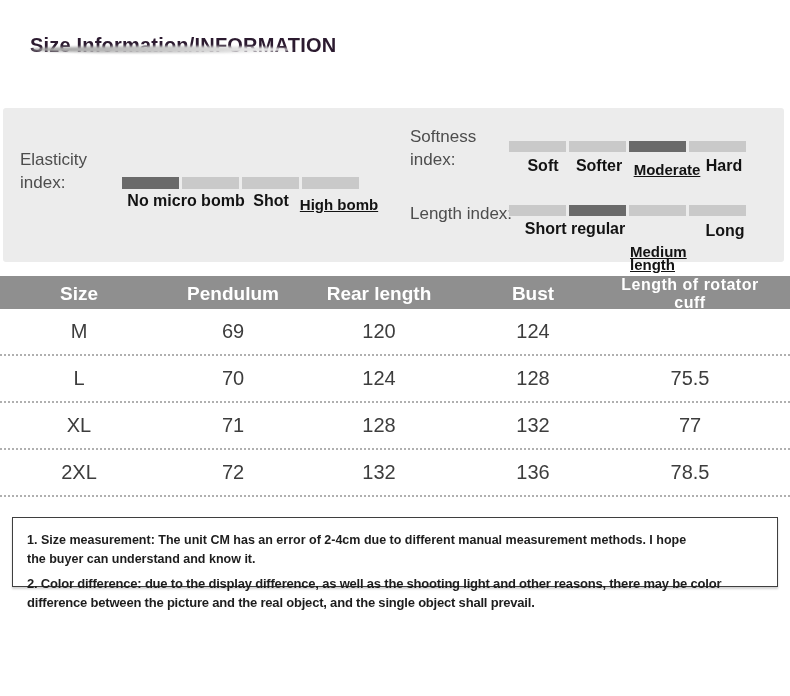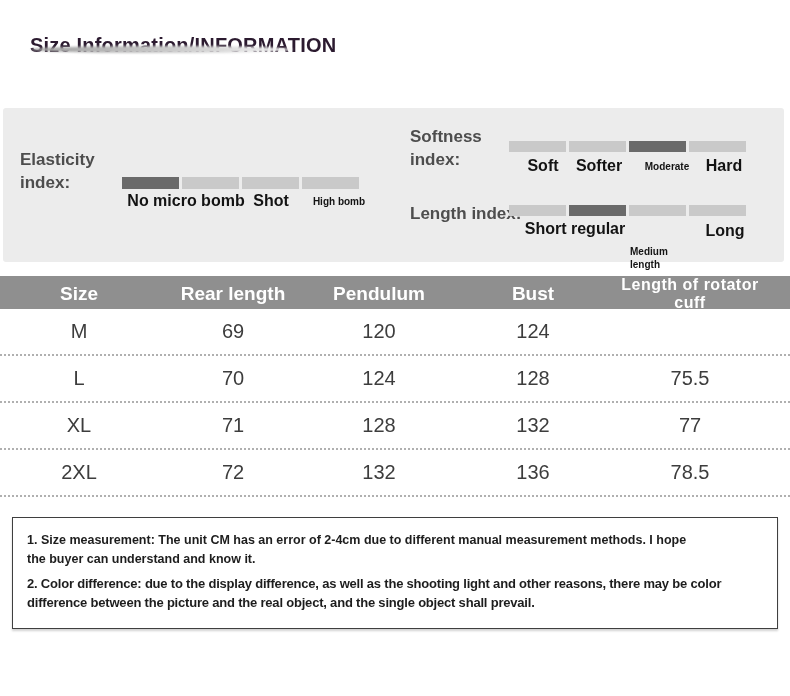--- a/index.html
+++ b/index.html
@@ -34,40 +34,40 @@
     background:linear-gradient(90deg, #9f9f9f, #bdbdbd 35%, #d8d8d8 70%, #efefef 95%);
     filter:blur(1.3px);
   }
 
   
   .index-panel {
     position:absolute; left:3px; top:108px; width:781px; height:154px;
     background:var(--panel-bg); border-radius:3px;
   }
   .index-label {
-    position:absolute; font-weight:bold; color:#4d4d4d;
+    position:absolute; font-weight:normal; color:#4d4d4d;
     font-size:17px; line-height:23px;
   }
   .elasticity-label { left:17px; top:40px; width:100px; }
   .softness-label   { left:407px; top:17px; width:95px; }
   .length-label     { left:407px; top:94px; width:170px; white-space:nowrap; }
 
   .bars { position:absolute; display:flex; gap:3px; }
   .bars .seg { width:57px; height:11px; background:var(--bar-inactive); }
   .bars .seg.active { background:var(--bar-active); }
   .elasticity-bars { left:119px; top:69px; }
   .elasticity-bars .seg { height:12px; }
   .softness-bars   { left:506px; top:33px; }
   .length-bars     { left:506px; top:97px; }
 
   .bar-label {
     position:absolute; transform:translateX(-50%);
     font-weight:bold; color:#131313; white-space:nowrap; font-size:16px;text-align:right;
   }
-  .bar-label.small { font-size:10px; }
+  .bar-label.small { font-size:15px;text-decoration:underline; }
   .el-l1 { left:183px; top:84px; }
   .el-l2 { left:268px; top:84px; }
   .el-l3 { left:336px; top:88px; }
   .so-l1 { left:540px; top:49px; }
   .so-l2 { left:596px; top:49px; }
   .so-l3 { left:664px; top:53px; }
   .so-l4 { left:721px; top:49px; }
   .le-l1 { left:572px; top:112px; }
   .le-l2 { left:655px; top:112px; white-space:normal; width:56px; line-height:13px; text-align:left;margin-top:25px; }
   .le-l3 { left:722px; top:114px; }
@@ -85,21 +85,21 @@
   }
   .th.cuff { font-size:16px; letter-spacing:0.5px; }
   .cuff { padding-right:26px; }
   .t-row { height:47px; border-bottom:2px dotted var(--dotted); }
   .t-row .td {
     text-align:center; font-size:20px; color:var(--row-text); font-weight:normal;
   }
 
   
   .notes {
-    position:absolute; left:12px; top:517px; width:766px; height:112px;
+    position:absolute; left:12px; top:517px; width:766px; height:70px;
     background:#ffffff; border:1px solid #3f3f3f;
     box-shadow:0 2px 2px rgba(0,0,0,0.18);
     padding:13px 15px 4px 14px;
   }
   .note1 {
     margin:0; font-size:12.5px; font-weight:bold; color:var(--note-text);
     line-height:1.55; max-width:660px;
   }
   .note2 {
     margin:4px 0 3px; font-size:13px; font-weight:bold; color:var(--note-text);
@@ -148,22 +148,22 @@
       </div>
     <span class="bar-label le-l1">Short regular</span>
     <span class="bar-label small le-l2">Medium length</span>
     <span class="bar-label le-l3">Long</span>
 
   </section>
 
   <section class="size-table">
     <div class="t-header">
       <div class="th">Size</div>
+      <div class="th">Pendulum</div>
       <div class="th">Rear length</div>
-      <div class="th">Pendulum</div>
       <div class="th">Bust</div>
       <div class="th cuff">Length of rotator cuff</div>
     </div>
 
     <div class="t-row">
       <div class="td">M</div>
       <div class="td">69</div>
       <div class="td">120</div>
       <div class="td">124</div>
     </div>

